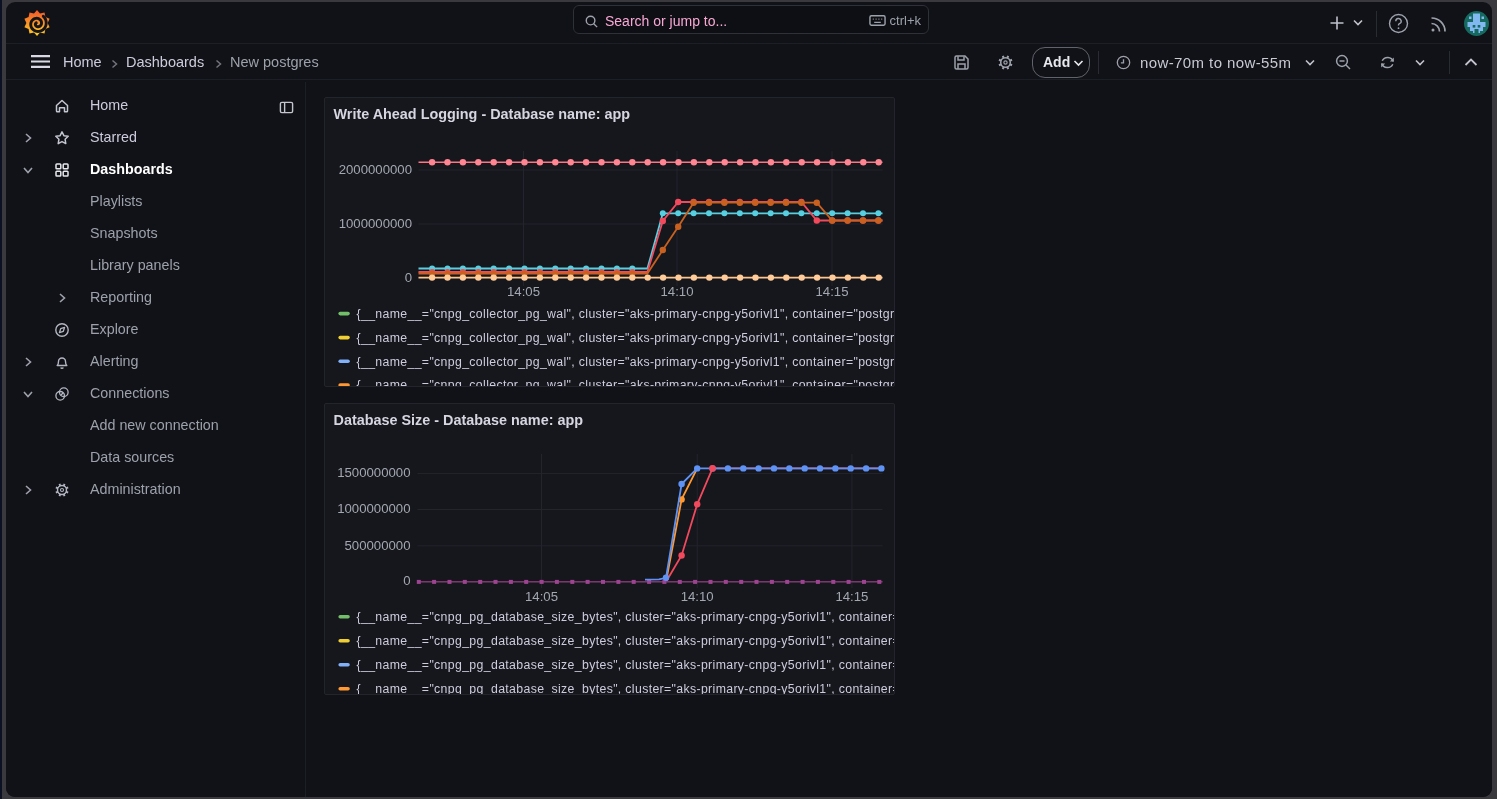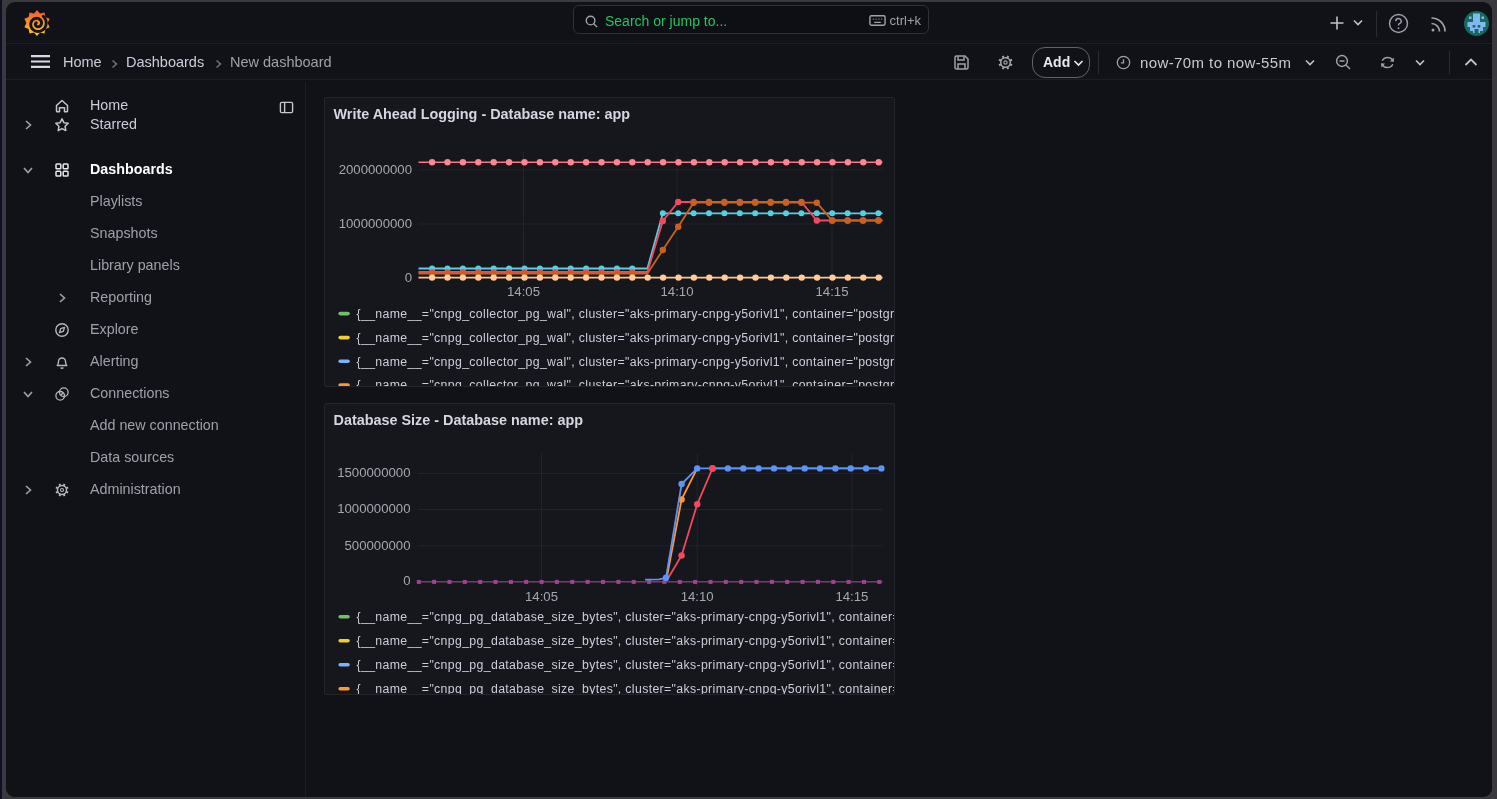--- a/index.html
+++ b/index.html
@@ -3,21 +3,21 @@
 <meta charset="utf-8">
 <style>
   * { margin:0; padding:0; box-sizing:border-box; }
   html,body { width:1497px; height:799px; background:#3a3a3e; font-family:"Liberation Sans", sans-serif; overflow:hidden; }
   #navy { position:absolute; left:0; top:0; width:2px; height:799px; background:#0d1124; }
   #app { position:absolute; left:6px; top:2px; width:1486px; height:795px; background:#111217; border-radius:9px; overflow:hidden; }
   .abs { position:absolute; }
   
   #navbar { position:absolute; left:0; top:0; width:100%; height:42px; border-bottom:1px solid #1d1f26; }
   #searchbox { position:absolute; left:567px; top:3px; width:356px; height:29px; background:#0e0f14; border:1px solid #2f3138; border-radius:6px; color:#9da1ab; }
-  #searchbox .ph { position:absolute; left:31px; top:7px; font-size:14px; color:#22c55e; }
+  #searchbox .ph { position:absolute; left:31px; top:7px; font-size:14px; color:#f9a8d4; }
   #searchbox .ck { position:absolute; right:7px; top:7px; font-size:13px; color:#9da1ab; }
   .vdiv { position:absolute; width:1px; background:#2a2c33; }
   
   #toolbar { position:absolute; left:0; top:43px; width:100%; height:35px; border-bottom:1px solid #1d1f26; }
   .crumb { font-size:14.5px; position:absolute; top:9px; line-height:17px; }
   
   #sidebar { position:absolute; left:0; top:80px; width:300px; height:715px; border-right:1px solid #1d1f26; background:#111217; }
   .navitem { position:absolute; left:0; width:300px; height:32px; }
   .navtext { position:absolute; left:84px; top:7px; font-size:14.3px; color:#9da1ab; }
   .navtext.bright { color:#ccccdc; }
@@ -107,21 +107,21 @@
         </g>
       </svg>
     <span class="crumb" style="left:57px; color:#ccccdc;">Home</span>
     <svg class="abs" style="left:104px; top:13.5px;" width="9" height="10" viewBox="0 0 9 10">
         <path fill="none" stroke="#72747e" stroke-width="1.5" d="M2.5 1.5 L6.5 5 L2.5 8.5"></path>
       </svg>
     <span class="crumb" style="left:120px; color:#ccccdc;">Dashboards</span>
     <svg class="abs" style="left:208px; top:13.5px;" width="9" height="10" viewBox="0 0 9 10">
         <path fill="none" stroke="#72747e" stroke-width="1.5" d="M2.5 1.5 L6.5 5 L2.5 8.5"></path>
       </svg>
-    <span class="crumb" style="left:224px; color:#9da1ab;">New dashboard</span>
+    <span class="crumb" style="left:224px; color:#9da1ab;">New postgres</span>
     <svg class="abs icon" style="left:947px; top:9px;" width="17" height="17" viewBox="0 0 17 17">
         <path d="M2 3.5 a1.5 1.5 0 0 1 1.5 -1.5 H12 L15 5 V13.5 a1.5 1.5 0 0 1 -1.5 1.5 H3.5 A1.5 1.5 0 0 1 2 13.5 Z"></path>
         <path d="M5 2.2 V6 H11 V2.4"></path>
         <path d="M5 15 V10 H12 V15"></path>
       </svg>
     <svg class="abs icon" style="left:991px; top:9px;" width="17" height="17" viewBox="0 0 20 20">
         <g stroke-width="2.4">
           <line x1="14.99" y1="12.07" x2="17.67" y2="13.18"></line>
           <line x1="12.07" y1="14.99" x2="13.18" y2="17.67"></line>
           <line x1="7.93" y1="14.99" x2="6.82" y2="17.67"></line>
@@ -172,21 +172,21 @@
     <div class="navitem" style="top:8px;">
       <svg class="navicon icon" viewBox="0 0 16 16" style="stroke:#c4c6d0;">
           <path d="M2.5 7.5 L8 2.5 L13.5 7.5 V13 a0.8 0.8 0 0 1 -0.8 0.8 H10.5 V9.8 H5.5 V13.8 H3.3 A0.8 0.8 0 0 1 2.5 13 Z" stroke-linejoin="round"></path>
         </svg>
       <span class="navtext bright">Home</span>
       <svg class="abs icon" style="left:273px; top:10px; stroke:#c4c6d0;" width="15" height="15" viewBox="0 0 16 16">
           <rect x="1.5" y="2.5" width="13" height="11" rx="1.5"></rect>
           <line x1="6" y1="2.5" x2="6" y2="13.5"></line>
         </svg>
     </div>
-    <div class="navitem" style="top:27px;">
+    <div class="navitem" style="top:40px;">
       <svg class="navchev" viewBox="0 0 16 16">
           <path fill="none" stroke="#9da1ab" stroke-width="1.6" d="M6 4 L10.5 8 L6 12"></path>
         </svg>
       <svg class="navicon icon" viewBox="0 0 16 16" style="stroke:#c4c6d0;">
           <path d="M8 1.8 L9.9 5.7 L14.2 6.3 L11.1 9.3 L11.8 13.6 L8 11.6 L4.2 13.6 L4.9 9.3 L1.8 6.3 L6.1 5.7 Z" stroke-linejoin="round"></path>
         </svg>
       <span class="navtext bright">Starred</span>
     </div>
     <div class="navitem" style="top:72px;">
       <svg class="navchev" viewBox="0 0 16 16">

